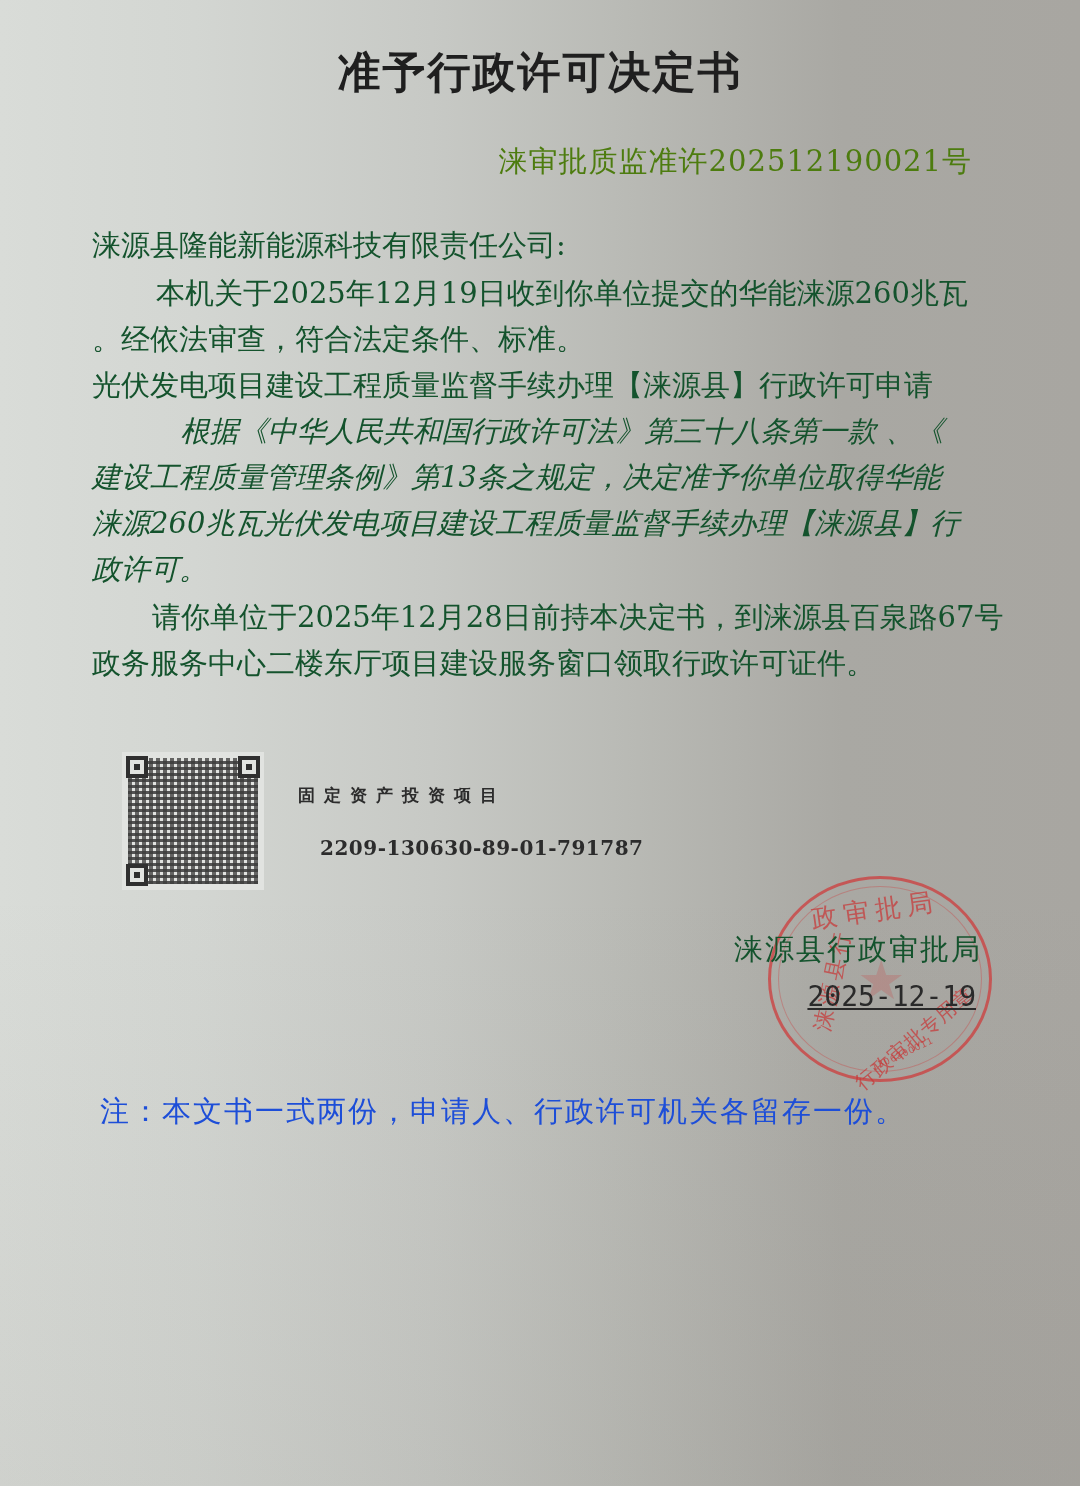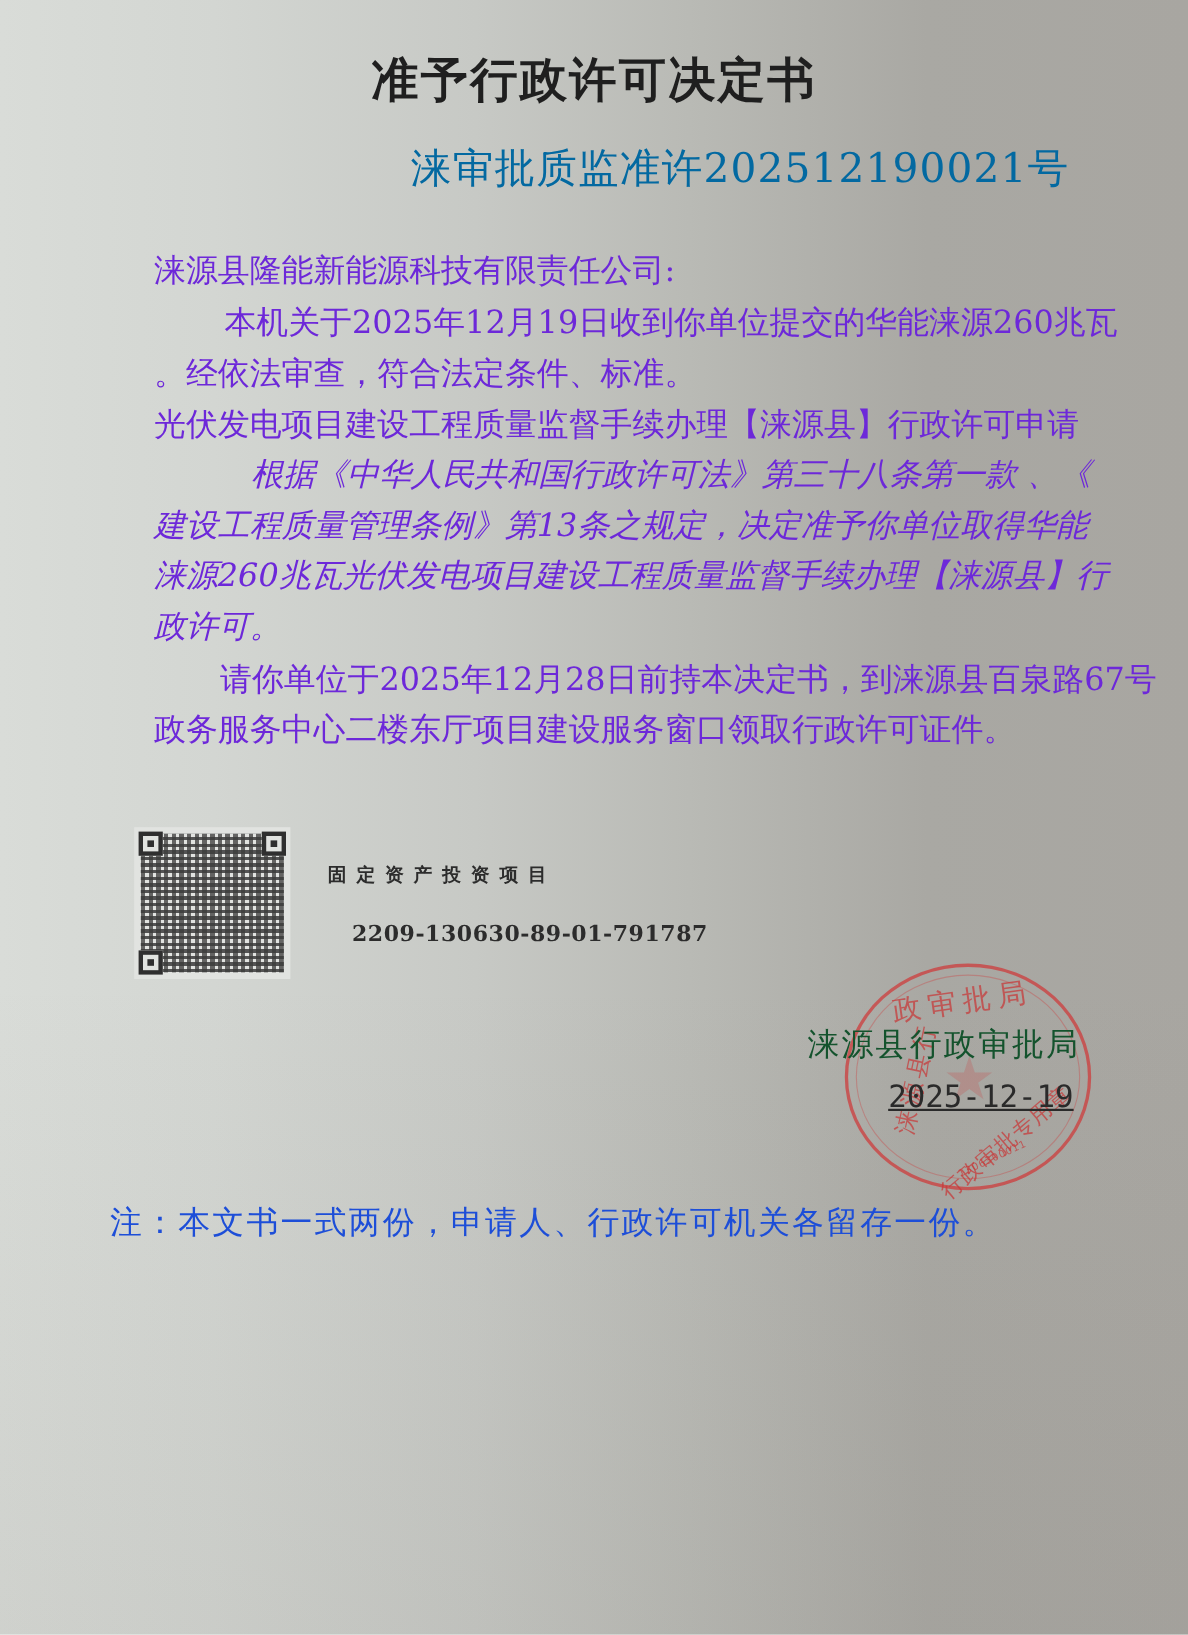--- a/index.html
+++ b/index.html
@@ -15,24 +15,24 @@
         linear-gradient(90deg, #d9dcd8 0%, #d3d6d2 18%, #c7c9c5 40%, #b9bab5 58%, #a9a8a3 78%, #a8a6a1 100%);
     }
     .page { position: absolute; inset: 0; }
     .title {
       position: absolute; top: 44px; left: 0; width: 1080px;
       text-align: center;
       font-family: "DejaVu Sans", "Liberation Sans", sans-serif;
       font-weight: bold; font-size: 43px; letter-spacing: 2px; color: #1f1f1f;
     }
     .docno {
-      position: absolute; top: 128px; right: 108px;
-      font-size: 37px; color: #0369a1; letter-spacing: 1px;
+      position: absolute; top: 142px; right: 108px;
+      font-size: 29px; color: #4d7c0f; letter-spacing: 1px;
     }
-    .body-text { position: absolute; left: 92px; width: 880px; font-size: 29px; line-height: 46px; color: #6d28d9; margin-left: 48px; }
+    .body-text { position: absolute; left: 92px; width: 880px; font-size: 29px; line-height: 46px; color: #14532d; }
     .addressee { top: 222px; }
     .para1 { top: 270px; }
     .para2 { top: 408px; font-style: italic; }
     .para3 { top: 594px; }
     .indent { text-indent: 60px; text-align: center; }
     .line { display: block; white-space: nowrap; }
 
     .qr {
       position: absolute; left: 122px; top: 752px; width: 142px; height: 138px;
       background: #e1e3e0;

